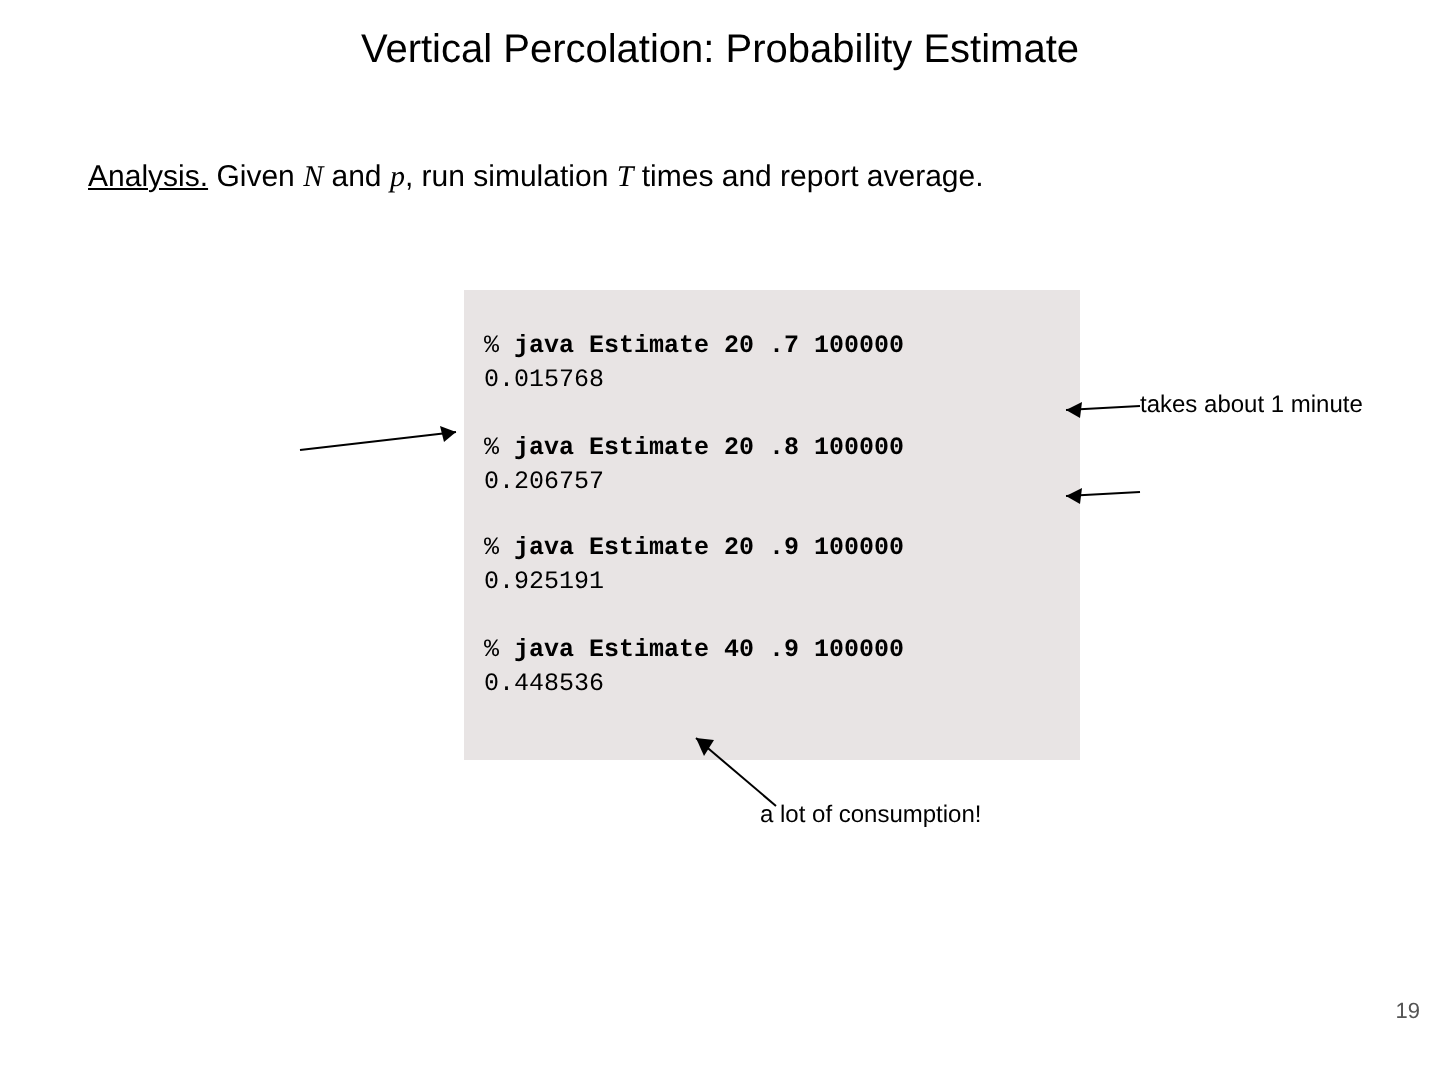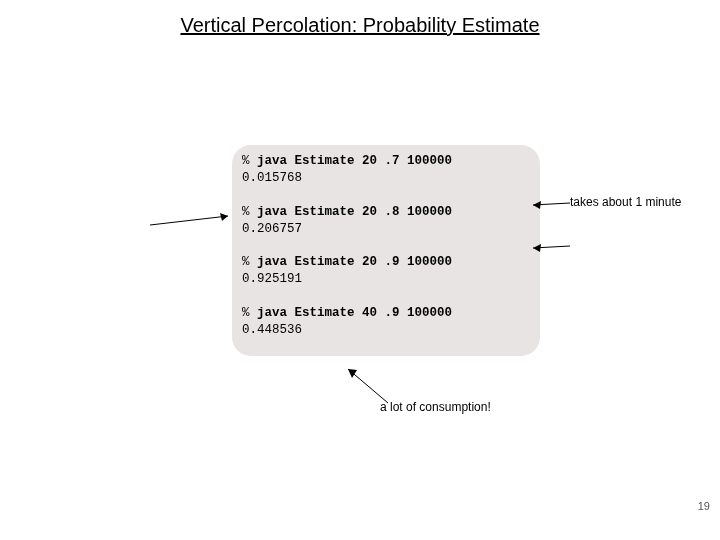--- a/index.html
+++ b/index.html
@@ -10,21 +10,20 @@
     background: #fff;
     font-family: "Comic Sans MS", "Comic Sans", cursive, sans-serif;
     color: #000;
     position: relative;
     overflow: hidden;
   }
   .slide {
     width: 720px;
     height: 518px;
     position: relative;
-    text-decoration: underline;
   }
   .title {
     text-align: center;
     font-size: 20px;
     padding-top: 14px;
     font-weight: normal;
   }
   .analysis-line {
     position: absolute;
     left: 44px;
@@ -41,24 +40,23 @@
   }
   .codebox {
     position: absolute;
     left: 232px;
     top: 145px;
     width: 288px;
     height: 195px;
     background: #e8e4e4;
     font-family: "Courier New", monospace;
     font-size: 12.5px;
-    padding: 8px 10px;
+    padding: 20px 10px;
     line-height: 1.35;
     white-space: pre;
-    border-radius: 19px;
   }
   .codebox .bold { font-weight: bold; }
   .left-note {
     position: absolute;
     left: 44px;
     top: 215px;
     font-size: 12px;
     text-align: left;
     line-height: 1.3;
   }
@@ -108,20 +106,23 @@
   .arrow { position: absolute; }
   .arrow svg { overflow: visible; }
 </style>
 </head>
 <body>
 
 <div class="slide">
 
   <div class="title">Vertical Percolation:  Probability Estimate</div>
 
+  <div class="analysis-line">
+    <span class="label">Analysis.</span><span>  Given </span><span class="italic">N</span><span> and </span><span class="italic">p</span><span>, run simulation </span><span class="italic">T</span><span> times and report average.</span>
+  </div>
 
   <div class="codebox"><span>% </span><span class="bold">java Estimate 20 .7 100000</span>
 <span>0.015768</span>
 
 <span>% </span><span class="bold">java Estimate 20 .8 100000</span>
 <span>0.206757</span>
 
 <span>% </span><span class="bold">java Estimate 20 .9 100000</span>
 <span>0.925191</span>
 

